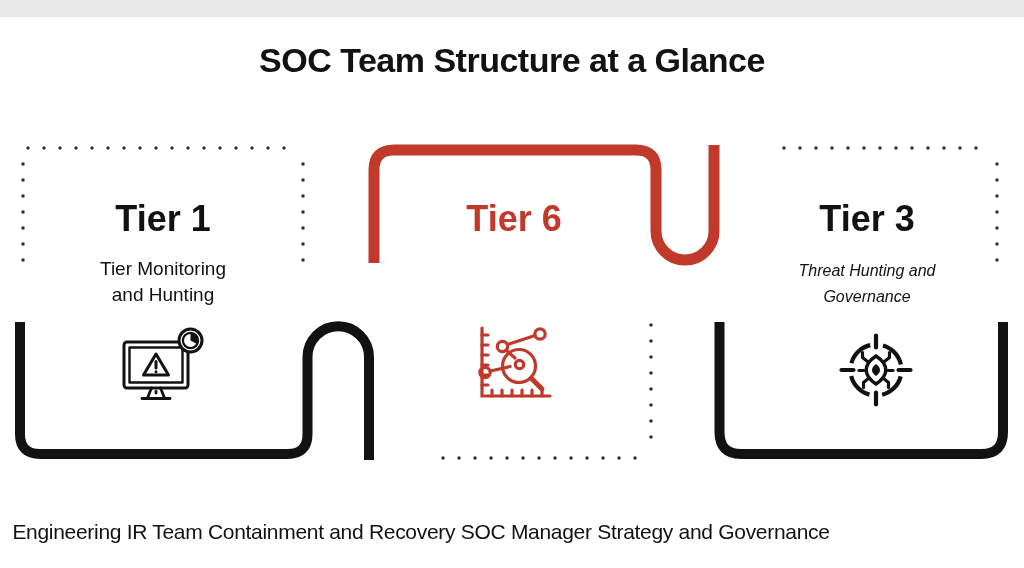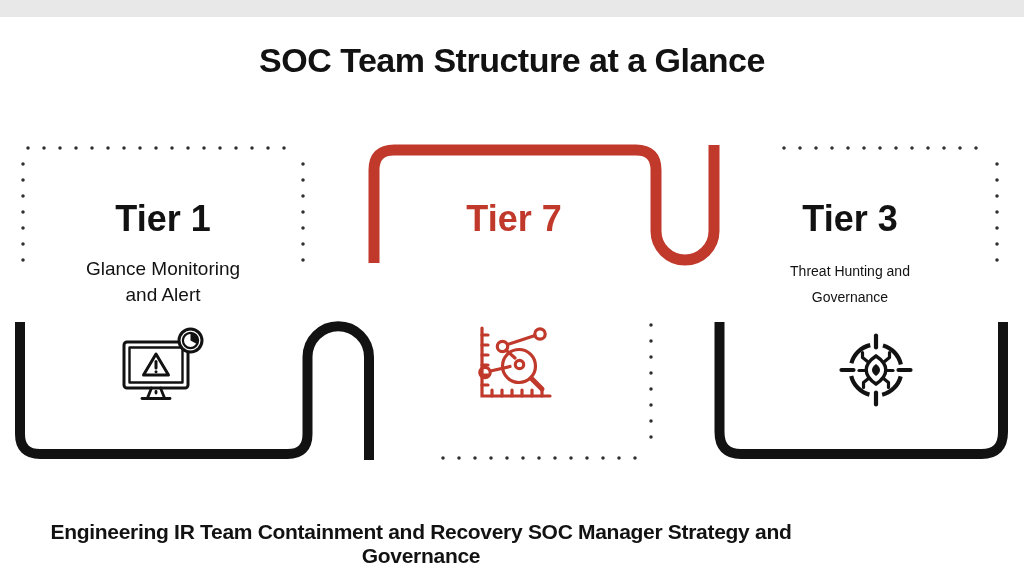--- a/index.html
+++ b/index.html
@@ -31,30 +31,30 @@
   .tier-label{
     position:absolute;width:280px;text-align:center;
     top:187px;font-size:36px;line-height:30px;font-weight:700;color:var(--ink);
   }
   .tier-role{
     position:absolute;width:280px;text-align:center;
     top:239px;font-size:19px;line-height:26px;font-weight:400;color:var(--ink);
   }
   .t1{left:23px;}
   .t2{left:374px;}
-  .t3{left:710px;}
+  .t3{left:727px;}
   .t3.tier-role{font-size:18px;top:241px;}
   .icon{position:absolute;}
   .icon-t1{left:117px;top:308px;}
   .icon-t2{left:471px;top:304px;}
   .icon-t3{left:836px;top:313px;}
   .caption{
     position:absolute;top:503px;left:0;width:842px;
     text-align:center;
-    font-size:21px;font-weight:700;color:var(--ink);
+    font-size:21px;font-weight:400;color:var(--ink);
     letter-spacing:-0.3px;
   }
 </style>
 </head>
 <body>
 
 <div class="canvas">
 
   <h1 class="page-title">SOC Team Structure at a Glance</h1>
 
@@ -72,28 +72,28 @@
 
     <path class="flow stroke-ink" stroke-width="10" d="M 20 305 V 417 Q 20 437 40 437 H 287.5 Q 307.5 437 307.5 417 V 340 A 30.75 30.75 0 0 1 369 340 V 443"></path>
 
     <path class="flow stroke-red" stroke-width="11" d="M 374 246 V 153 Q 374 133 394 133 H 636 Q 656 133 656 153 V 214 A 29 29 0 0 0 714 214 V 128"></path>
 
     <path class="flow stroke-ink" stroke-width="10" d="M 719.5 305 V 415 Q 719.5 437 741 437 H 981.5 Q 1003 437 1003 415 V 305"></path>
   </svg>
 
   <div class="tier-label t1" style="color: rgb(18, 18, 18);">Tier 1</div>
   <div class="tier-role t1">
-    <span>Glance Monitoring</span><br>
-    <span>and Alert</span>
+    <span>Tier Monitoring</span><br>
+    <span>and Hunting</span>
   </div>
 
-  <div class="tier-label t2" style="color: rgb(192, 57, 43);">Tier 7</div>
+  <div class="tier-label t2" style="color: rgb(192, 57, 43);">Tier 6</div>
 
   <div class="tier-label t3" style="color: rgb(18, 18, 18);">Tier 3</div>
-  <div class="tier-role t3" style="font-size:14px;">
+  <div class="tier-role t3" style="font-size:16px;font-style:italic;">
     <span>Threat Hunting and</span><br>
     <span>Governance</span>
   </div>
 
   <svg class="icon icon-t1" width="90" height="90" viewBox="0 0 90 90" xmlns="http://www.w3.org/2000/svg">
     <g class="stroke-ink" fill="none" stroke-width="3" stroke-linejoin="round">
       <rect x="7" y="17" width="64" height="46" rx="3"></rect>
       <rect x="12.5" y="22.5" width="53" height="35" stroke-width="2.4"></rect>
       <path d="M39 29 L51.5 50 H 26.5 Z"></path>
       <path d="M39 36.5 V 43" stroke-linecap="round"></path>

